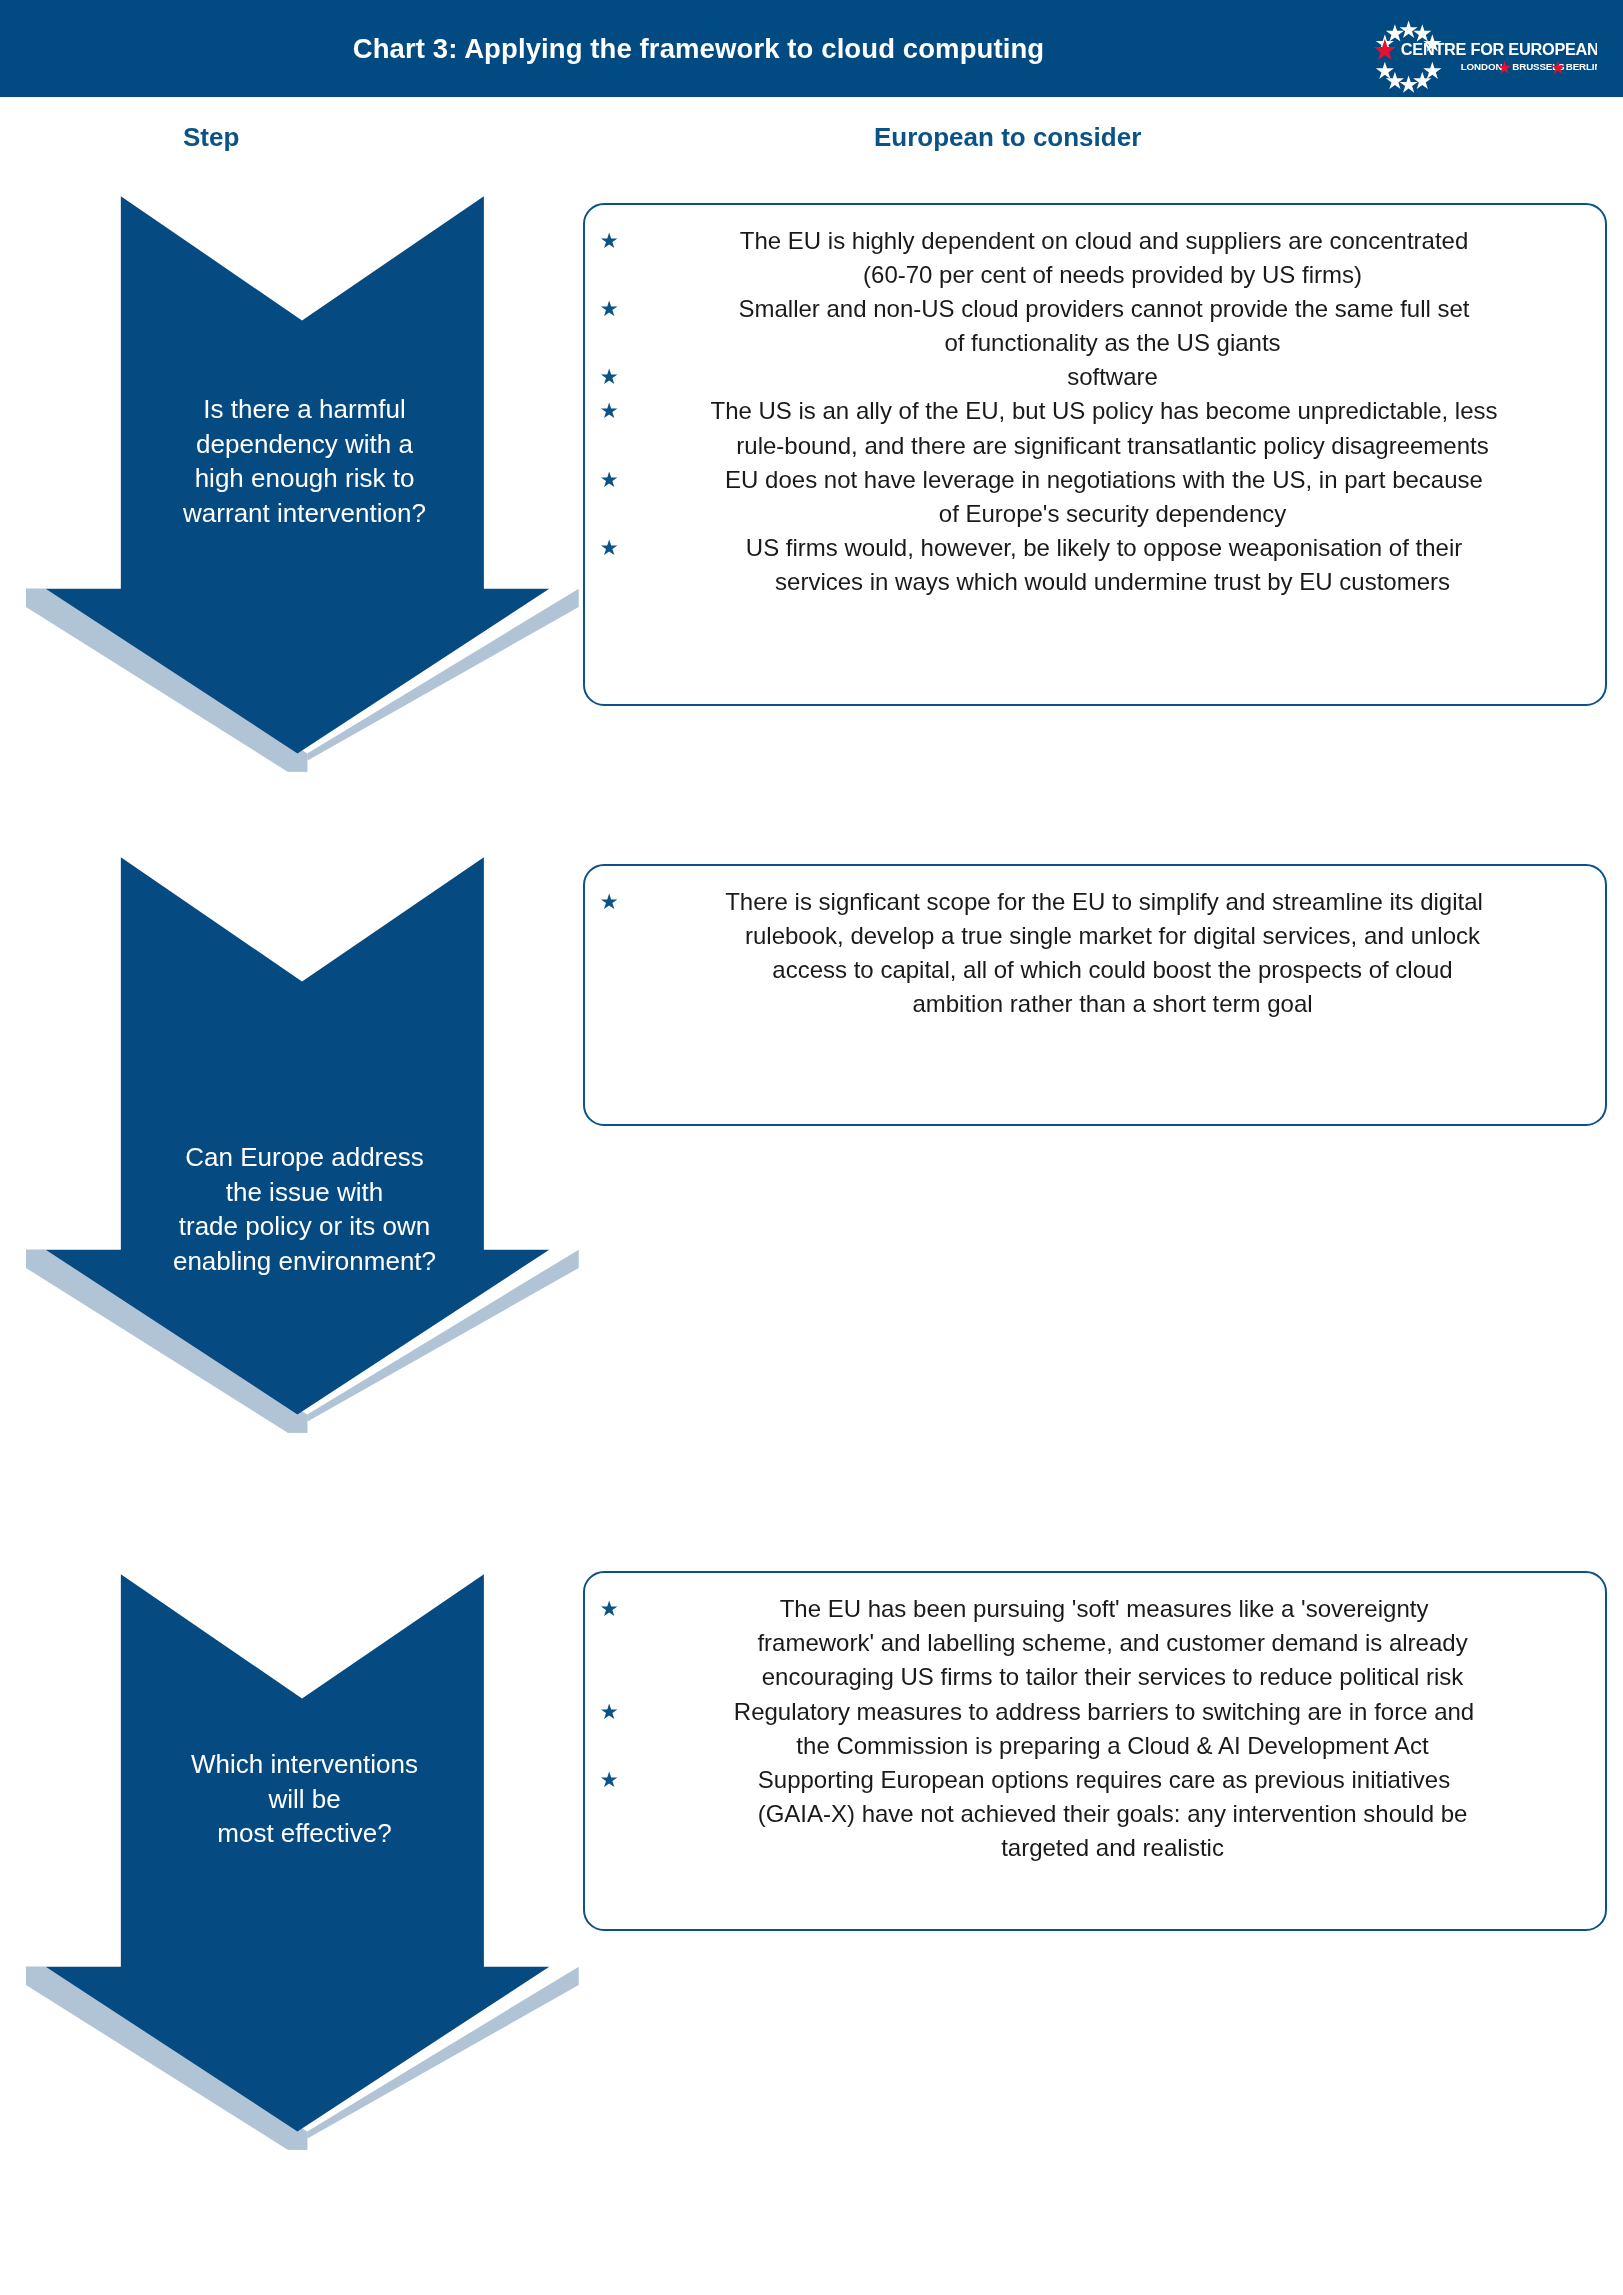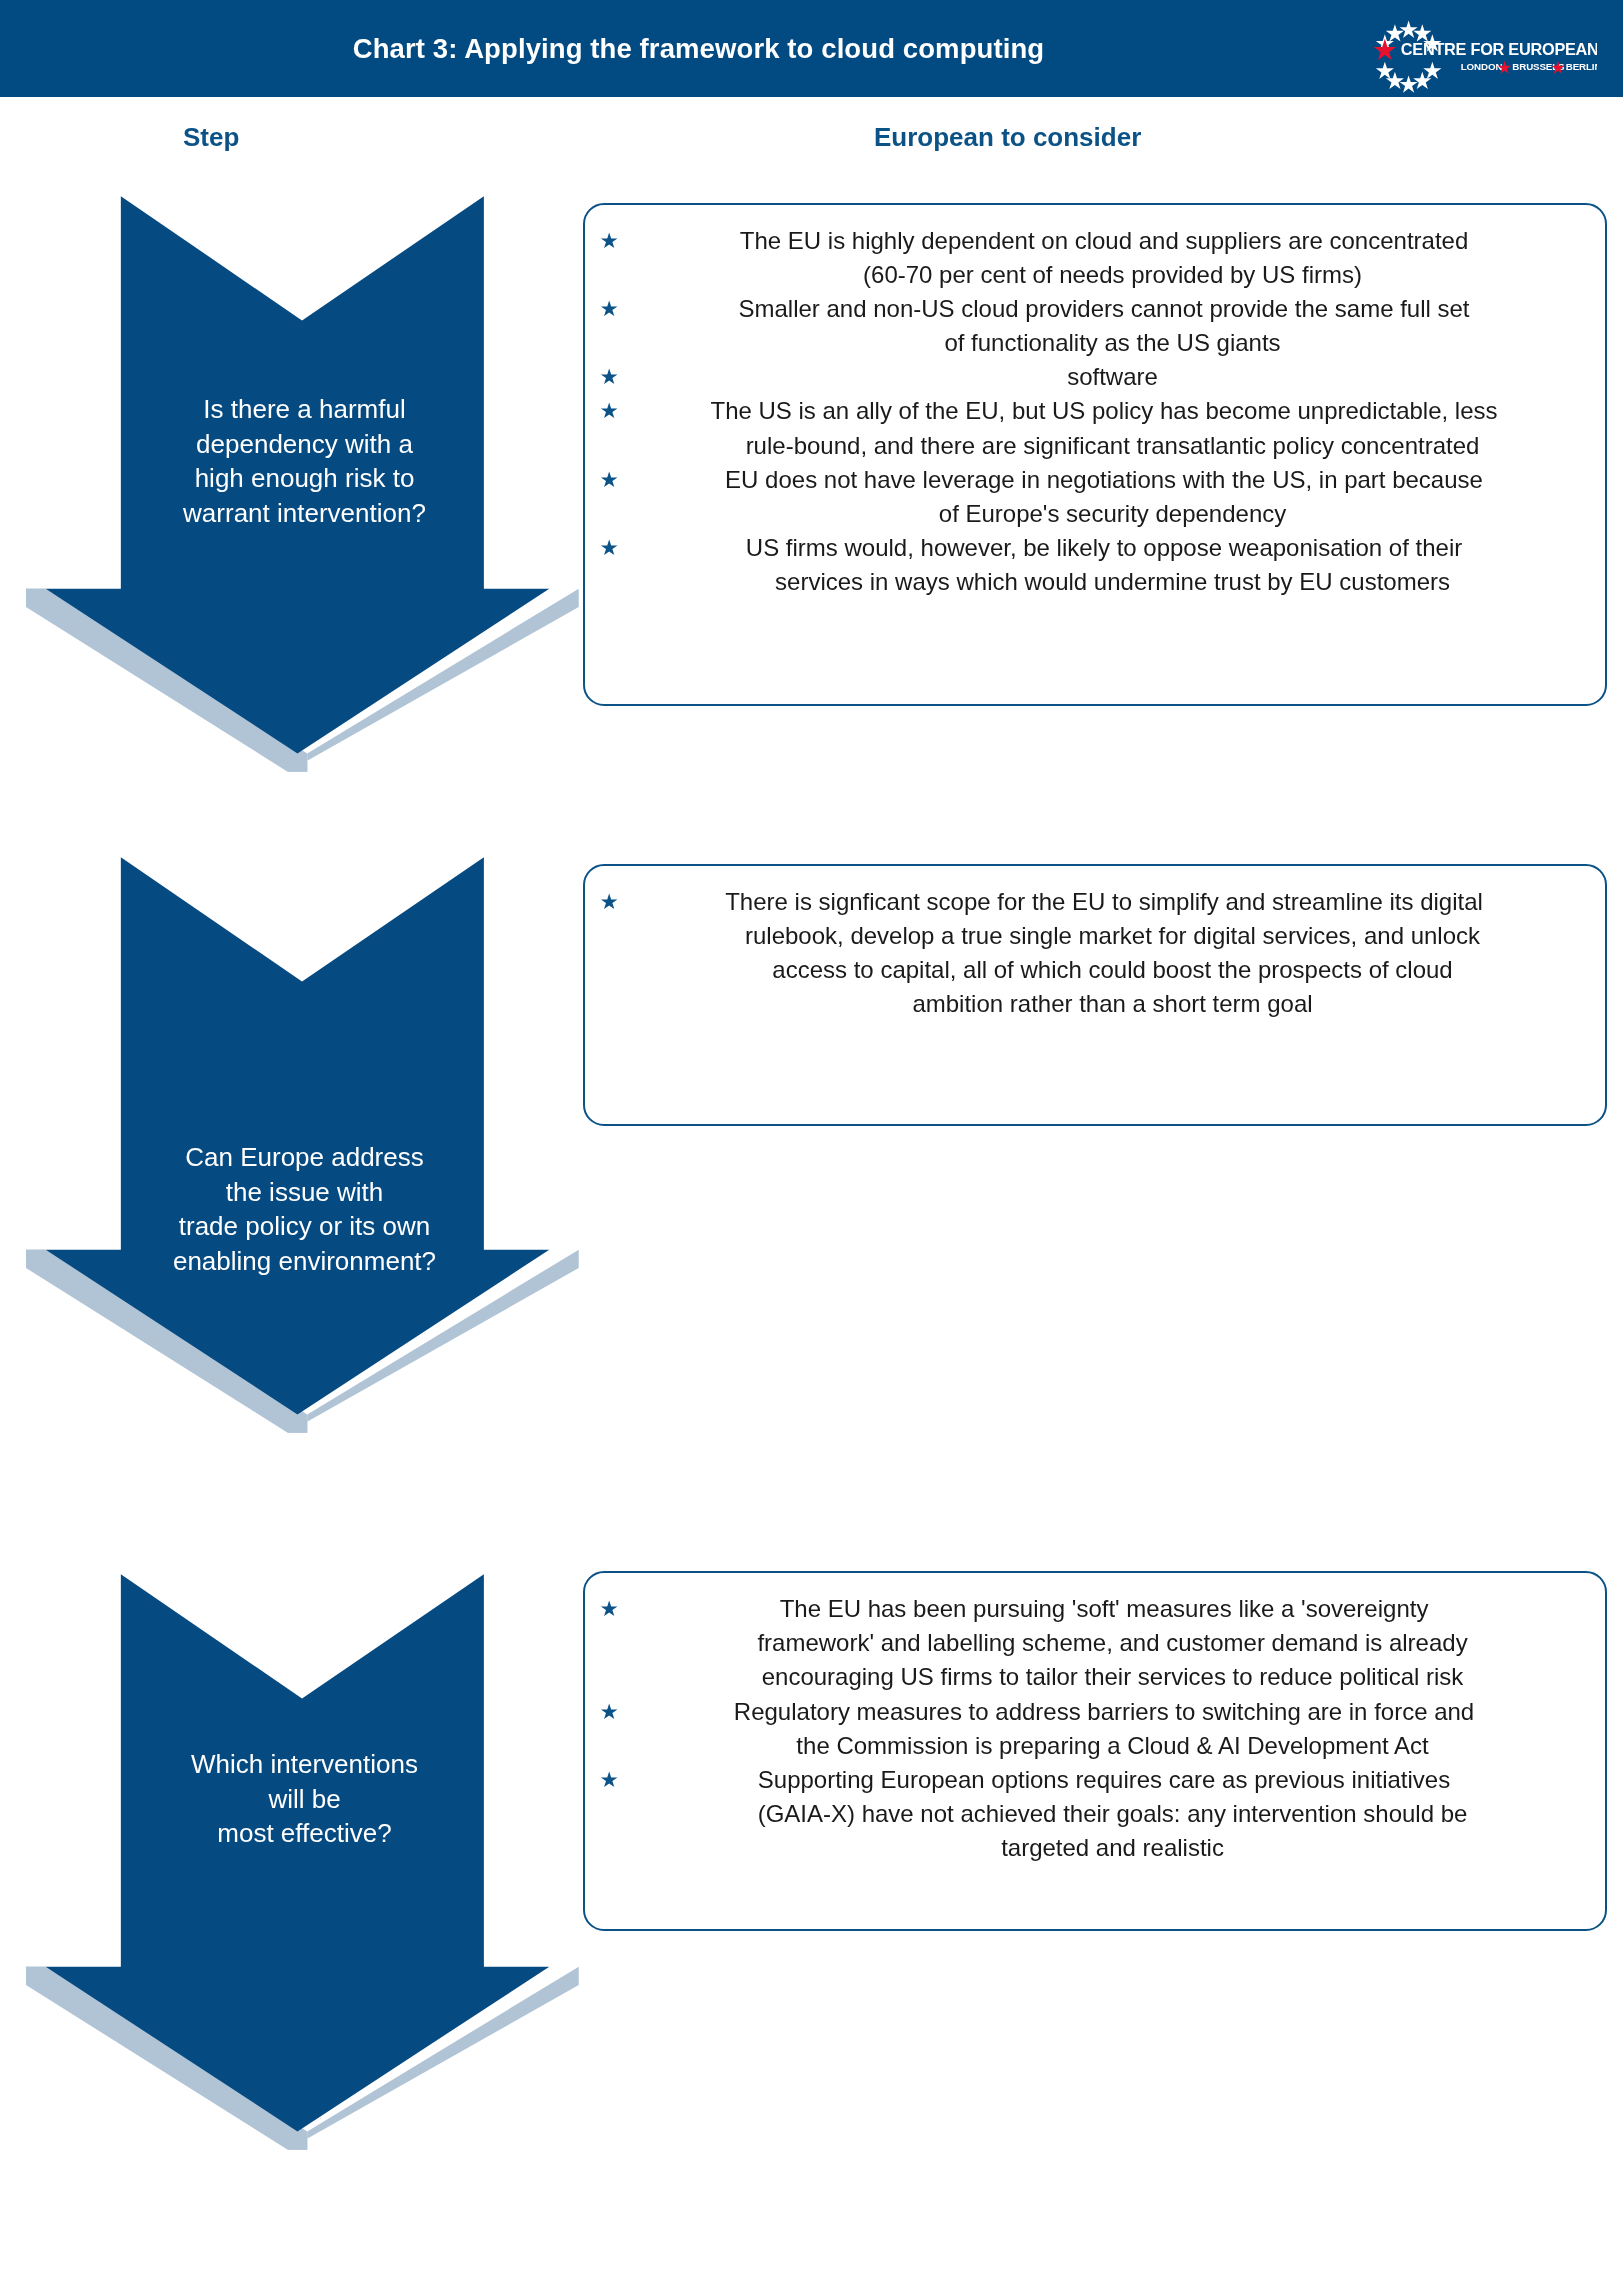--- a/index.html
+++ b/index.html
@@ -146,21 +146,21 @@
     <div class="bullet">
       <span class="star">★</span>
       <span class="btext"><span>Smaller and non-US cloud providers cannot provide the same full set</span><span class="ind">of functionality as the US giants</span></span>
     </div>
     <div class="bullet">
       <span class="star">★</span>
       <span class="btext"><span class="ind">software</span></span>
     </div>
     <div class="bullet">
       <span class="star">★</span>
-      <span class="btext"><span>The US is an ally of the EU, but US policy has become unpredictable, less</span><span class="ind">rule-bound, and there are significant transatlantic policy concentrated</span></span>
+      <span class="btext"><span>The US is an ally of the EU, but US policy has become unpredictable, less</span><span class="ind">rule-bound, and there are significant transatlantic policy disagreements</span></span>
     </div>
     <div class="bullet">
       <span class="star">★</span>
       <span class="btext"><span>EU does not have leverage in negotiations with the US, in part because</span><span class="ind">of Europe's security dependency</span></span>
     </div>
     <div class="bullet">
       <span class="star">★</span>
       <span class="btext"><span>US firms would, however, be likely to oppose weaponisation of their</span><span class="ind">services in ways which would undermine trust by EU customers</span></span>
     </div>
   </div>

